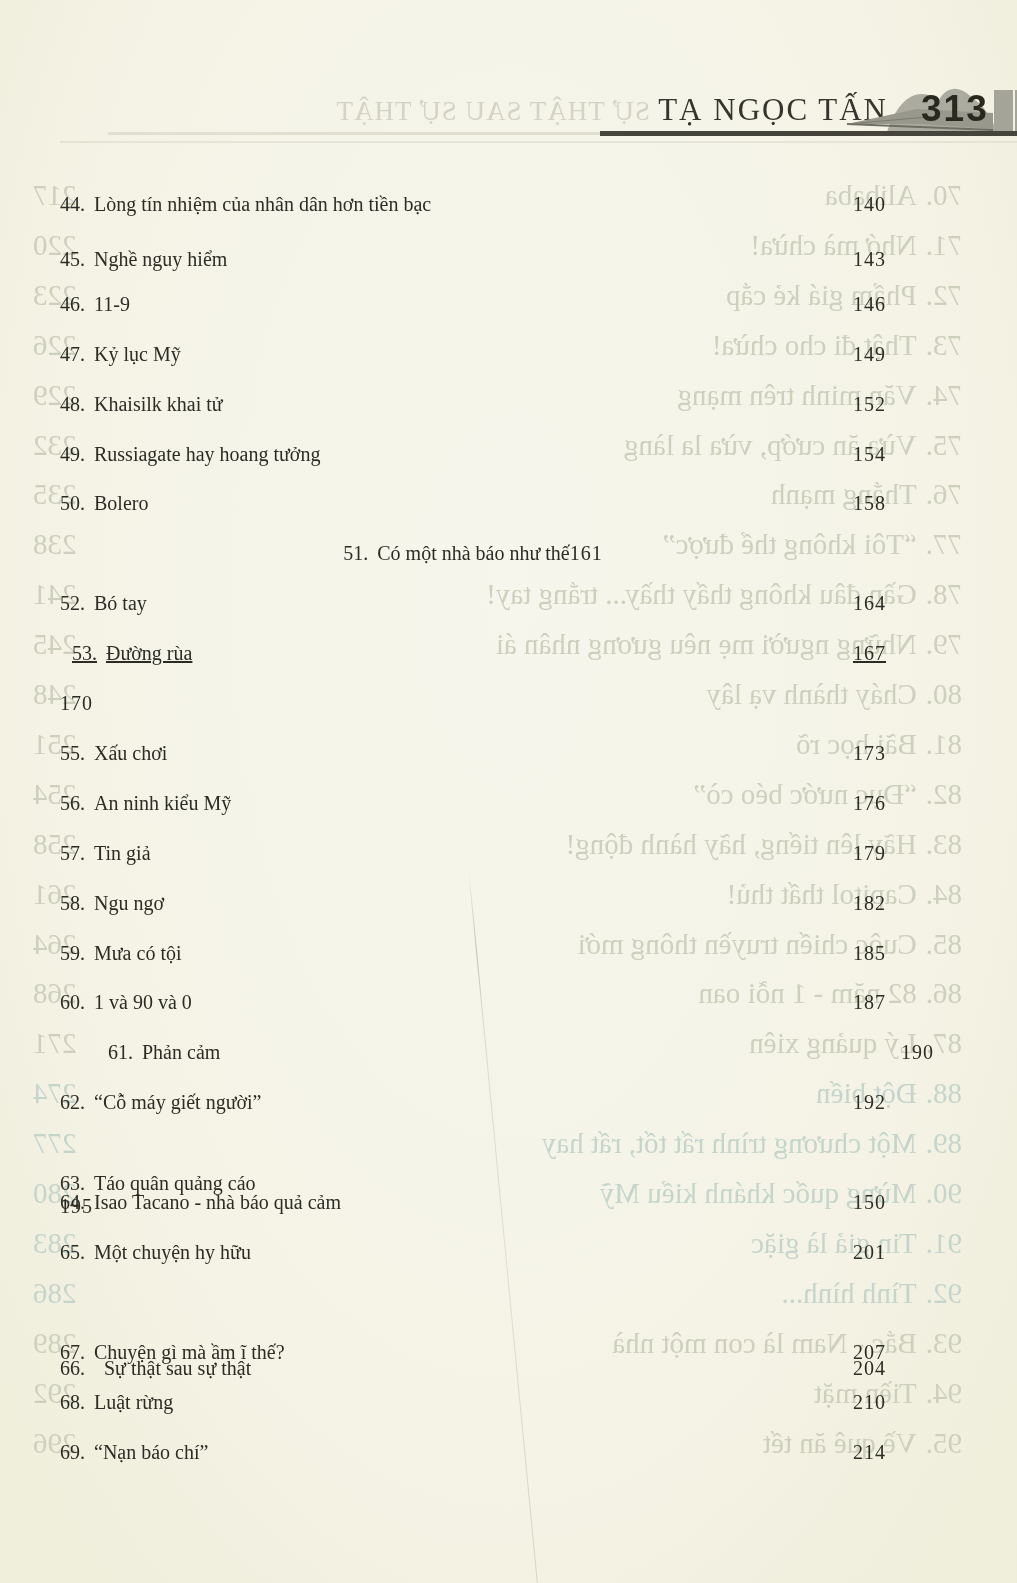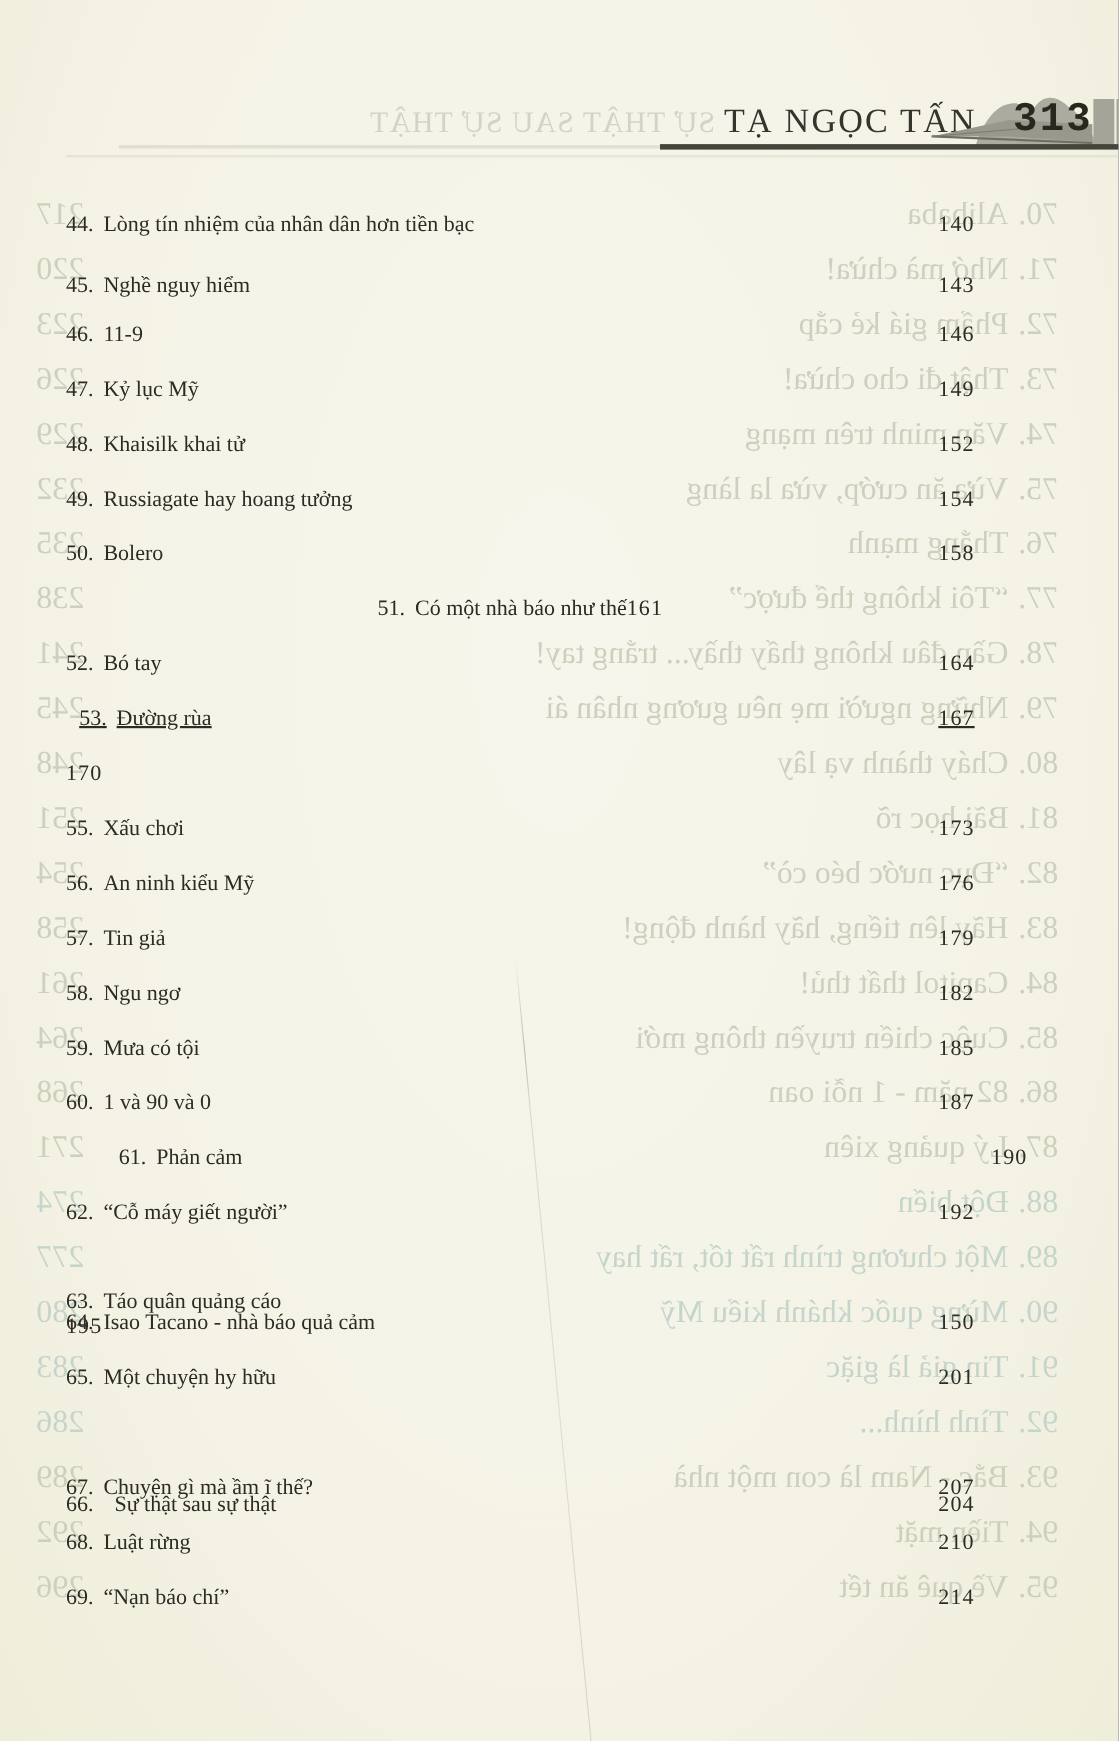--- a/index.html
+++ b/index.html
@@ -19,21 +19,21 @@
     transform:scaleX(-1);
     white-space:nowrap;
   }
   .author{
     position:absolute;right:129px;top:92px;
     font-size:31px;letter-spacing:2px;color:#35352d;
     white-space:nowrap;
   }
   .pagenum{
     position:absolute;left:921px;top:88px;
-    font-family:Liberation Mono, monospace;
+    font-family:Liberation Sans, sans-serif;
     font-weight:bold;font-size:37px;letter-spacing:2px;color:#28281f;
     z-index:3;
     text-align:right;
   }
   .pen-svg{position:absolute;left:845px;top:74px;z-index:2;}
   .edge-bar{position:absolute;top:90px;height:44px;background:#a5a498;z-index:2;}
   .edge-bar.b1{left:994px;width:19px;}
   .edge-bar.b2{left:1015px;width:2px;}
   .rule-dark{position:absolute;left:600px;top:131px;width:417px;height:5px;background:#46453c;z-index:2;}
   .rule-light{position:absolute;left:108px;top:132px;width:492px;height:3px;background:#dcdacb;opacity:.85;}

